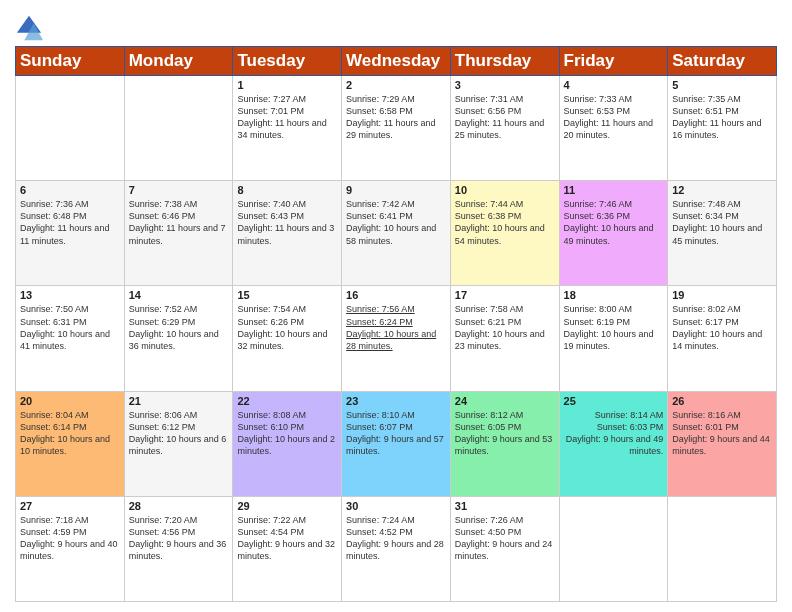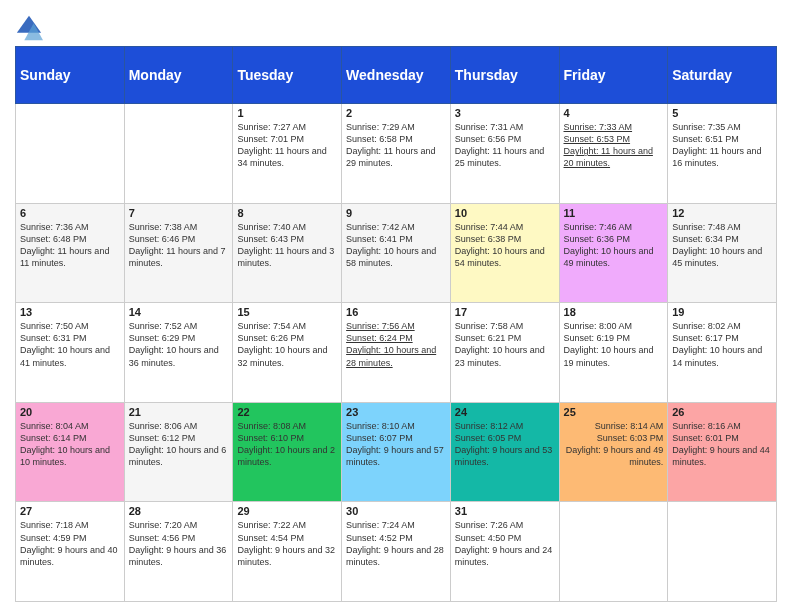--- a/index.html
+++ b/index.html
@@ -54,25 +54,25 @@
       font-weight: bold;
     }
     .calendar {
       flex: 1;
       border: 1px solid #ccc;
       border-collapse: collapse;
       width: 100%;
       table-layout: fixed;
     }
     .calendar th {
-      background: #1d4ed8;
+      background: #c2410c;
       color: #fff;
-      font-size: 14px;
-      font-weight: bold;
-      padding: 20px 4px;
+      font-size: 17px;
+      font-weight: bold;
+      padding: 4px 4px;
       text-align: left;
       border: 1px solid #2a55a0;
     }
     .calendar td {
       vertical-align: top;
       border: 1px solid #ccc;
       padding: 3px 4px;
       font-size: 9.5px;
       color: #333;
       height: 82px;
@@ -147,21 +147,21 @@
 Daylight: 11 hours and 29 minutes.</div>
           </td>
           <td>
             <span class="day-num">3</span>
             <div class="cell-content" style="white-space: pre-line;">Sunrise: 7:31 AM
 Sunset: 6:56 PM
 Daylight: 11 hours and 25 minutes.</div>
           </td>
           <td>
             <span class="day-num">4</span>
-            <div class="cell-content" style="white-space: pre-line; text-decoration: underline;">Sunrise: 7:33 AM
+            <div class="cell-content" style="white-space: pre-line;">Sunrise: 7:33 AM
 Sunset: 6:53 PM
 Daylight: 11 hours and 20 minutes.</div>
           </td>
           <td>
             <span class="day-num">5</span>
             <div class="cell-content" style="white-space: pre-line;">Sunrise: 7:35 AM
 Sunset: 6:51 PM
 Daylight: 11 hours and 16 minutes.</div>
           </td>
         </tr>
@@ -247,51 +247,51 @@
 Daylight: 10 hours and 19 minutes.</div>
           </td>
           <td>
             <span class="day-num">19</span>
             <div class="cell-content" style="white-space: pre-line;">Sunrise: 8:02 AM
 Sunset: 6:17 PM
 Daylight: 10 hours and 14 minutes.</div>
           </td>
         </tr>
         <tr>
-          <td style="background: #f9a8d4;">
+          <td style="background: #fdba74;">
             <span class="day-num">20</span>
             <div class="cell-content" style="white-space: pre-line;">Sunrise: 8:04 AM
 Sunset: 6:14 PM
 Daylight: 10 hours and 10 minutes.</div>
           </td>
           <td style="background: rgb(245, 245, 245);">
             <span class="day-num">21</span>
             <div class="cell-content" style="white-space: pre-line;">Sunrise: 8:06 AM
 Sunset: 6:12 PM
 Daylight: 10 hours and 6 minutes.</div>
           </td>
-          <td style="background: #22c55e;">
+          <td style="background: #c4b5fd;">
             <span class="day-num">22</span>
             <div class="cell-content" style="white-space: pre-line;">Sunrise: 8:08 AM
 Sunset: 6:10 PM
 Daylight: 10 hours and 2 minutes.</div>
           </td>
           <td style="background: #7dd3fc;">
             <span class="day-num">23</span>
             <div class="cell-content" style="white-space: pre-line;">Sunrise: 8:10 AM
 Sunset: 6:07 PM
 Daylight: 9 hours and 57 minutes.</div>
           </td>
-          <td style="background: #14b8a6;">
+          <td style="background: #86efac;">
             <span class="day-num">24</span>
             <div class="cell-content" style="white-space: pre-line;">Sunrise: 8:12 AM
 Sunset: 6:05 PM
 Daylight: 9 hours and 53 minutes.</div>
           </td>
-          <td style="background: #fdba74;">
+          <td style="background: #5eead4;">
             <span class="day-num">25</span>
             <div class="cell-content" style="white-space: pre-line; text-align: right;">Sunrise: 8:14 AM
 Sunset: 6:03 PM
 Daylight: 9 hours and 49 minutes.</div>
           </td>
           <td style="background: #fca5a5;">
             <span class="day-num">26</span>
             <div class="cell-content" style="white-space: pre-line;">Sunrise: 8:16 AM
 Sunset: 6:01 PM
 Daylight: 9 hours and 44 minutes.</div>

